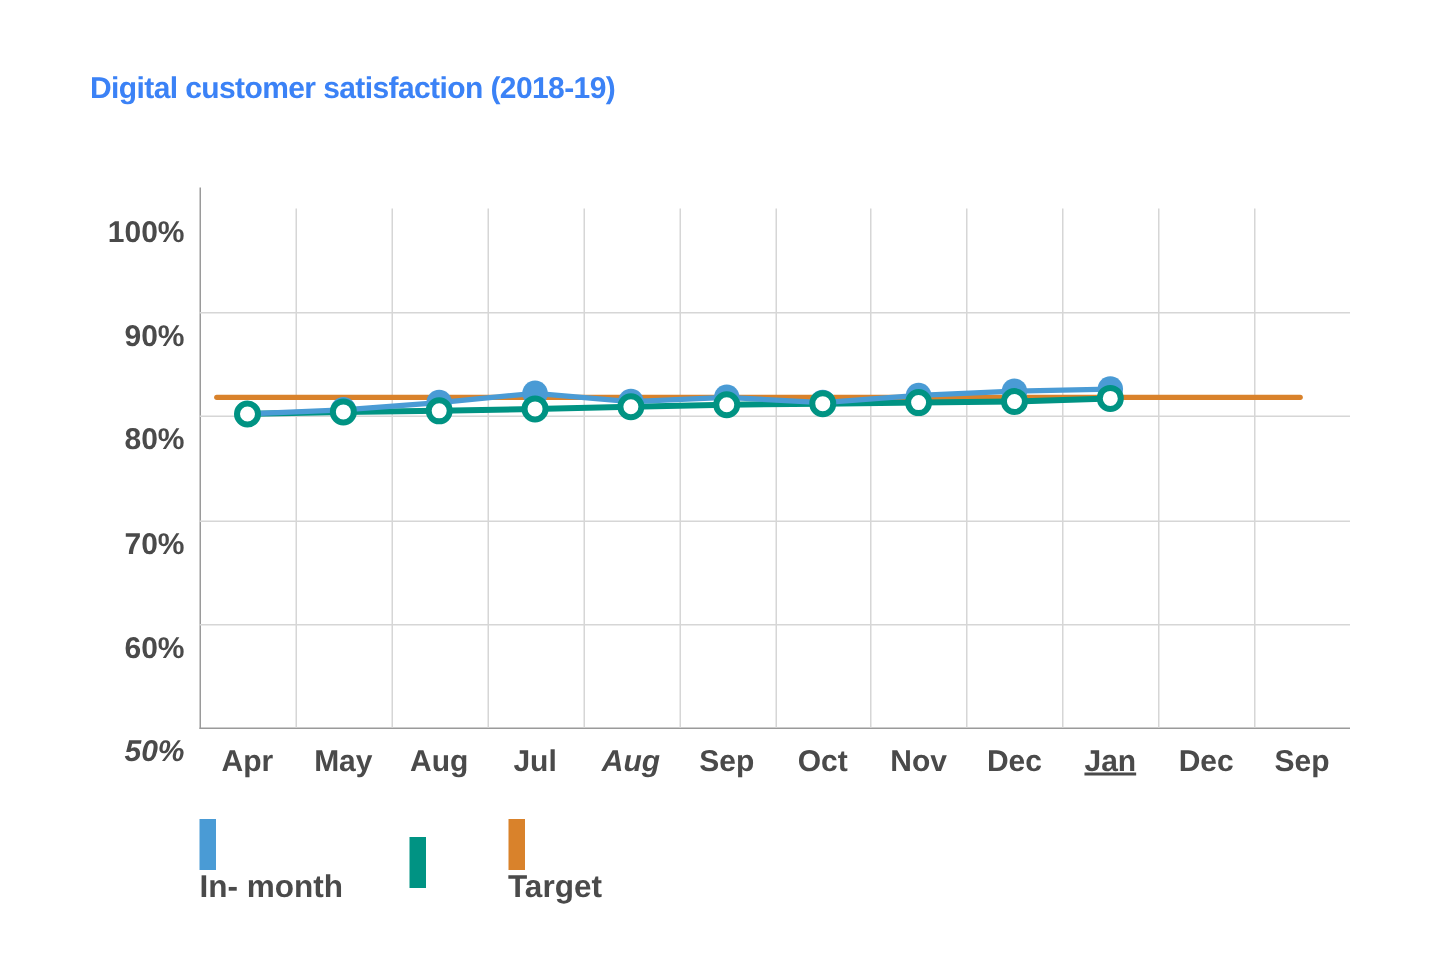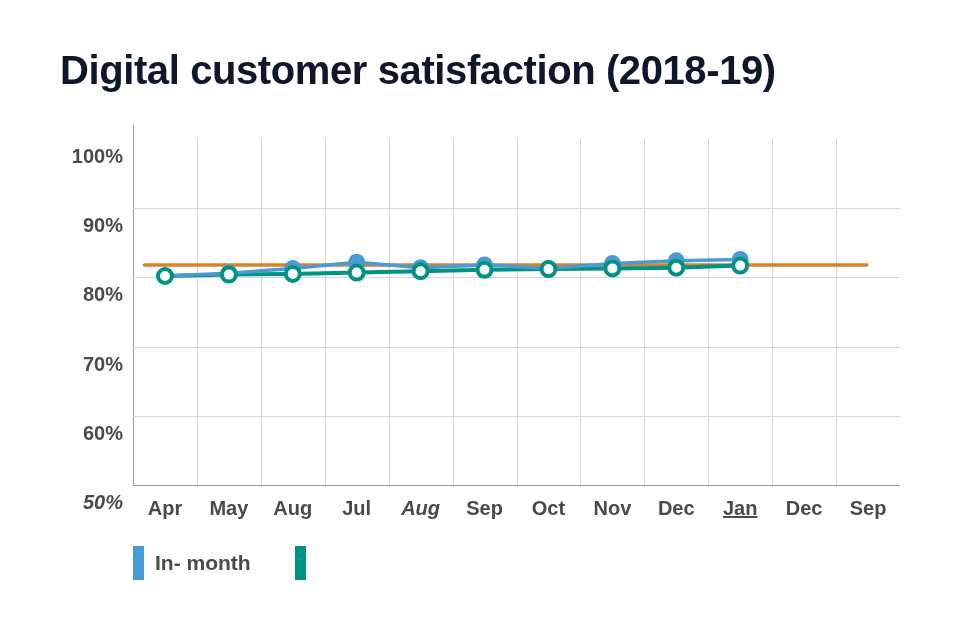--- a/index.html
+++ b/index.html
@@ -6,21 +6,21 @@
   body{
     width:960px;height:640px;background:#ffffff;
     font-family:"Liberation Sans", sans-serif;
     overflow:hidden;position:relative;
   }
   #chart-root{position:absolute;inset:0;}
 
   
   .chart-title{
     position:absolute;left:60px;top:48px;
-    font-size:40px;font-weight:bold;color:#0f172a;
+    font-size:20px;font-weight:bold;color:#3b82f6;
     letter-spacing:-0.4px;white-space:nowrap;
   }
 
   
   .plot-area{
     position:absolute;left:133px;top:139px;
     width:767px;height:346px;
   }
   .gridline{
     position:absolute;left:0;width:100%;height:1px;
@@ -51,21 +51,21 @@
   }
 
   
   svg.series-svg{position:absolute;left:0;top:0;overflow:visible;}
 
   
   .legend{
     position:absolute;left:133px;top:546px;
     display:flex;align-items:center;gap:0px;
   }
-  .legend-item{display:flex;align-items:center;margin-right:44px;}
+  .legend-item{display:flex;align-items:flex-start;margin-right:44px;flex-direction:column;}
   .legend-swatch{width:11px;height:34px;margin-right:11px;border-radius:0;}
   .legend-label{
     font-size:21px;font-weight:bold;color:#4a4a4a;white-space:nowrap;
   }
 </style>
 </head>
 <body>
 
 <div id="chart-root">
 
@@ -146,15 +146,19 @@
     </div>
 
   <div class="legend" id="legend">
       <div class="legend-item">
         <span class="legend-swatch" style="background: rgb(74, 155, 213);"></span>
         <span class="legend-label">In- month</span>
       </div>
       <div class="legend-item">
         <span class="legend-swatch" style="background: rgb(0, 147, 131);"></span>
       </div>
+      <div class="legend-item">
+        <span class="legend-swatch" style="background: rgb(217, 130, 43);"></span>
+        <span class="legend-label">Target</span>
+      </div>
     </div>
 
 </div>
 
 </body></html>

